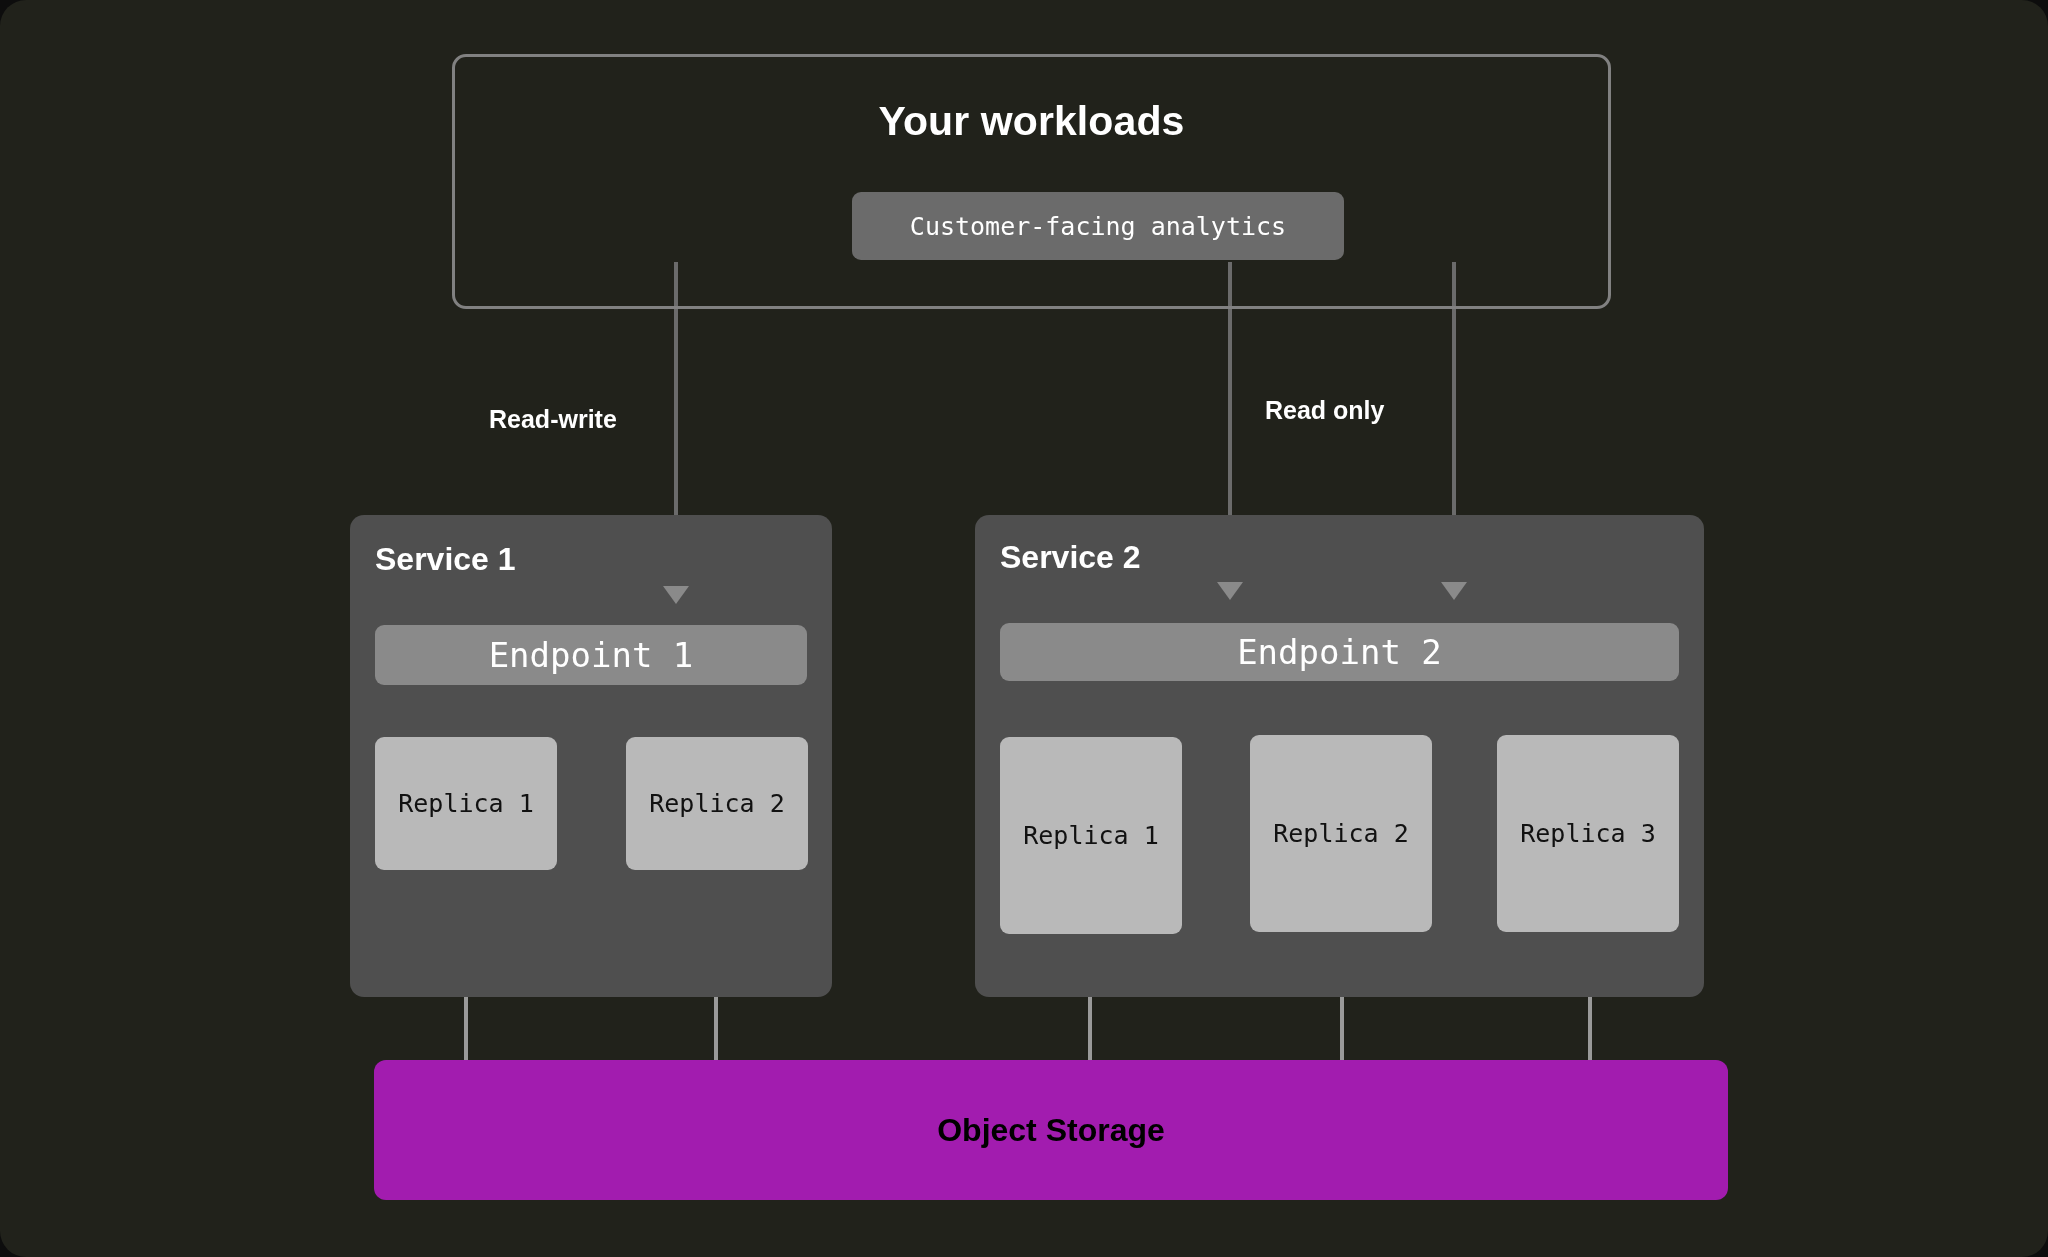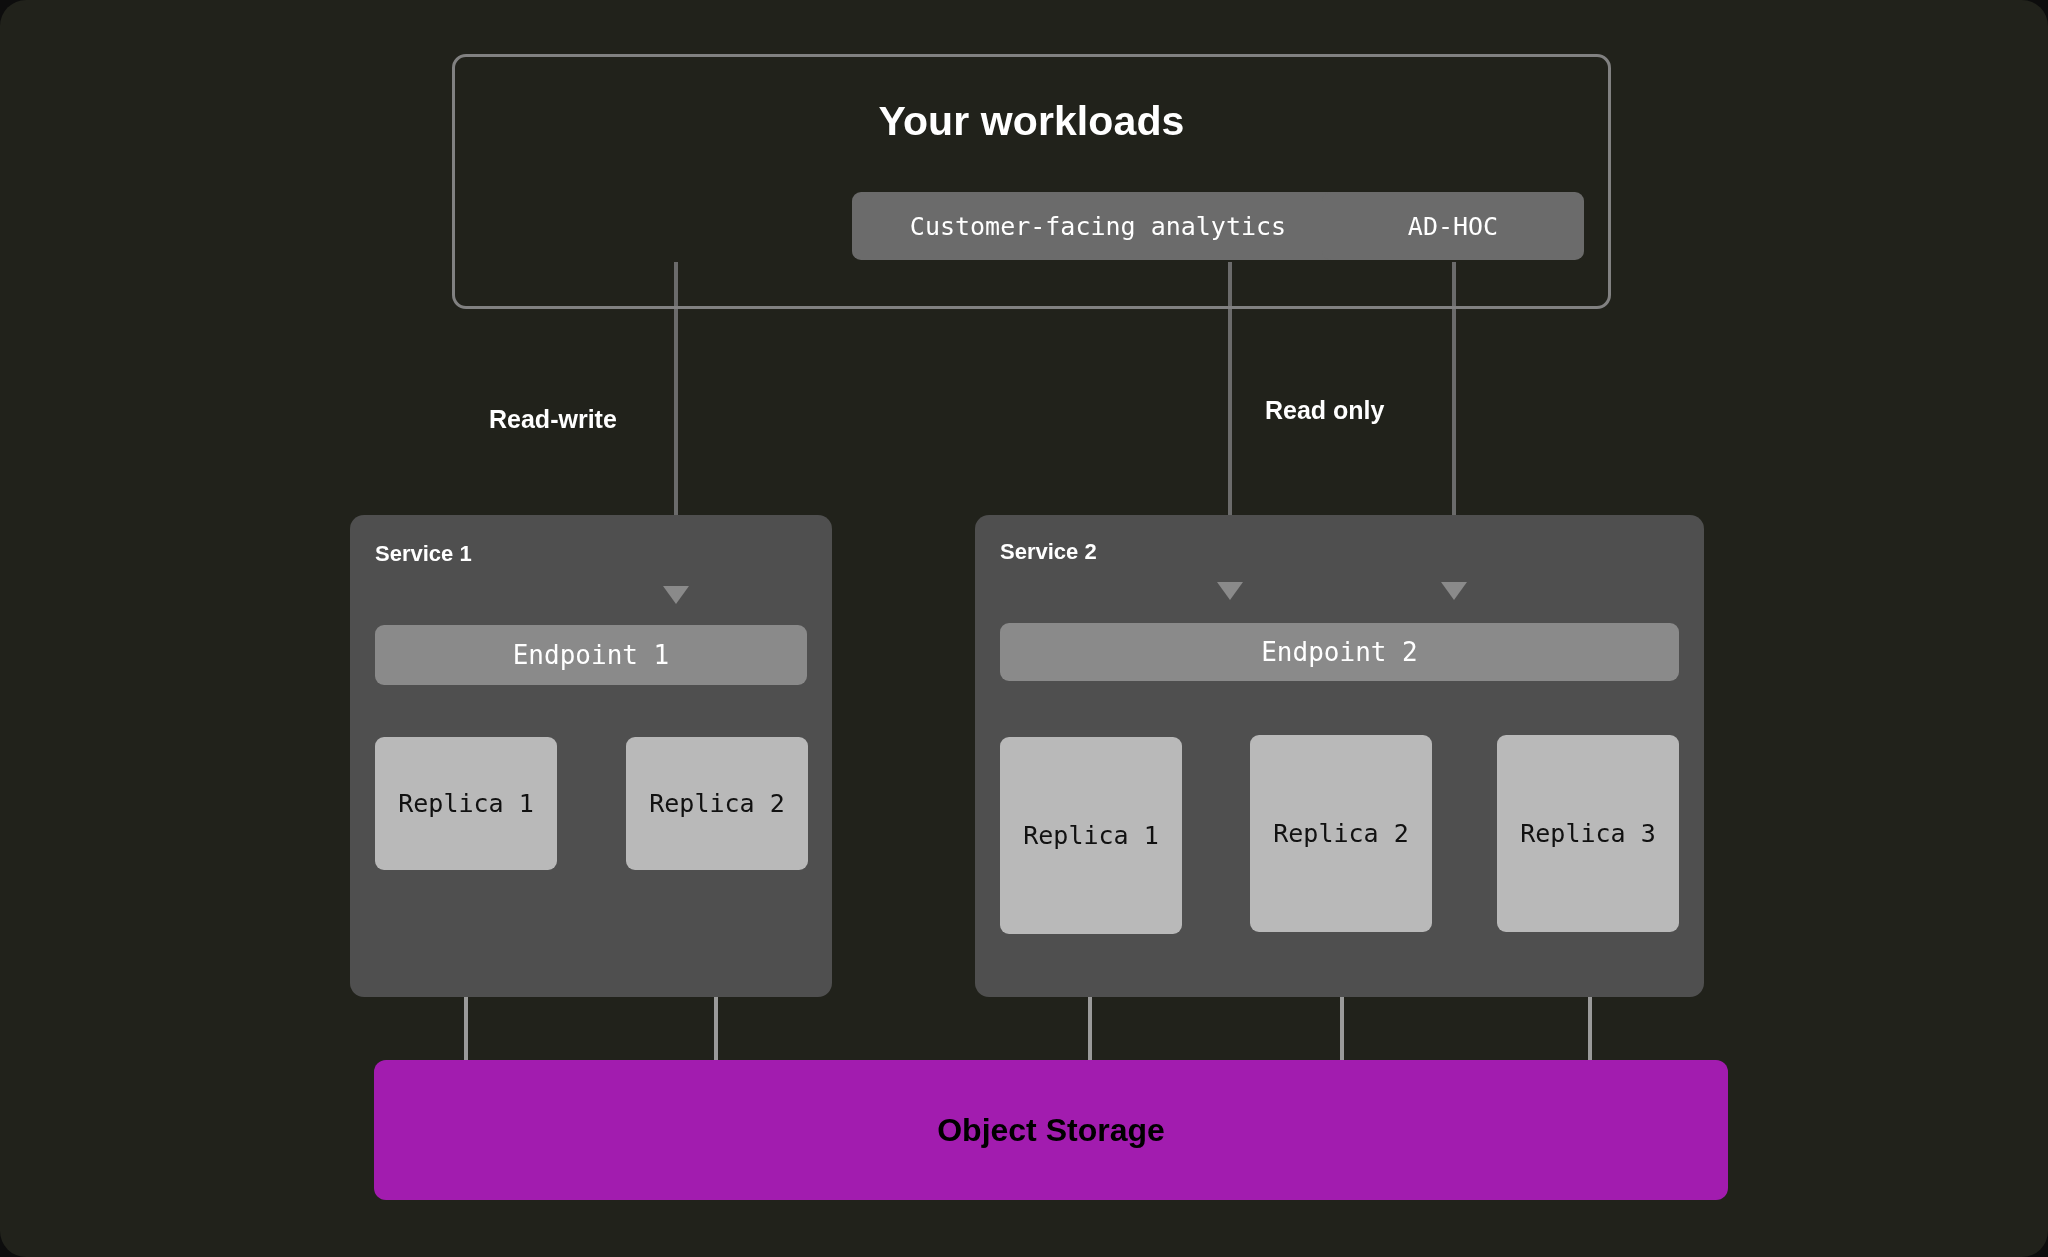--- a/index.html
+++ b/index.html
@@ -51,32 +51,32 @@
     font-weight: bold;
     white-space: nowrap;
   }
 
   .service-box {
     background: #4f4f4f;
     border-radius: 14px;
   }
   .service-title {
     color: #ffffff;
-    font-size: 22px;
+    font-size: 32px;
     font-weight: bold;
   }
   .endpoint-box {
     background: #8a8a8a;
     border-radius: 9px;
     display: flex;
     align-items: center;
     justify-content: center;
     color: #ffffff;
     font-family: "DejaVu Sans Mono", "Liberation Mono", monospace;
-    font-size: 26px;
+    font-size: 34px;
   }
   .replica-box {
     background: #b9b9b9;
     border-radius: 9px;
     display: flex;
     align-items: center;
     justify-content: center;
     color: #111111;
     font-family: "DejaVu Sans Mono", "Liberation Mono", monospace;
     font-size: 25px;
@@ -137,23 +137,20 @@
   <div class="abs workloads-frame layer-boxes" style="left:452px; top:54px; width:1159px; height:255px;">
   </div>
 
   <div class="abs workloads-title layer-boxes" style="left:452px; top:98px; width:1159px;">Your workloads</div>
 
 
   <div class="abs workload-chip layer-boxes" style="left:852px; top:192px; width:492px; height:68px;">
     <span>Customer-facing analytics</span>
   </div>
 
-  <div class="abs workload-chip layer-boxes" style="left:1322px; top:192px; width:262px; height:68px;">
-    <span>AD-HOC</span>
-  </div>
 
   <div class="abs flow-label layer-boxes" style="left:489px; top:405px;">Read-write</div>
 
   <div class="abs flow-label layer-boxes" style="left:1265px; top:396px;">Read only</div>
 
   <div class="abs service-box layer-boxes" style="left:350px; top:515px; width:482px; height:482px;"></div>
 
   <div class="abs service-title layer-boxes" style="left:375px; top:541px;">Service 1</div>
 
   <div class="abs endpoint-box layer-boxes" style="left:375px; top:625px; width:432px; height:60px;">

